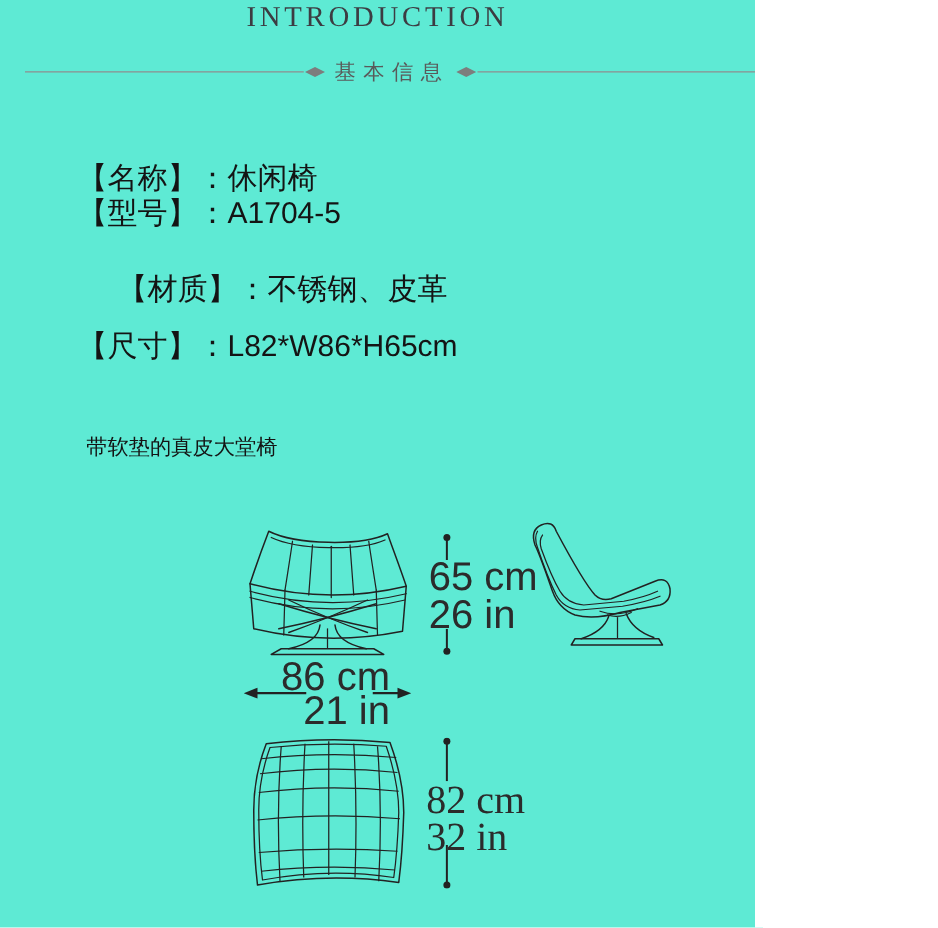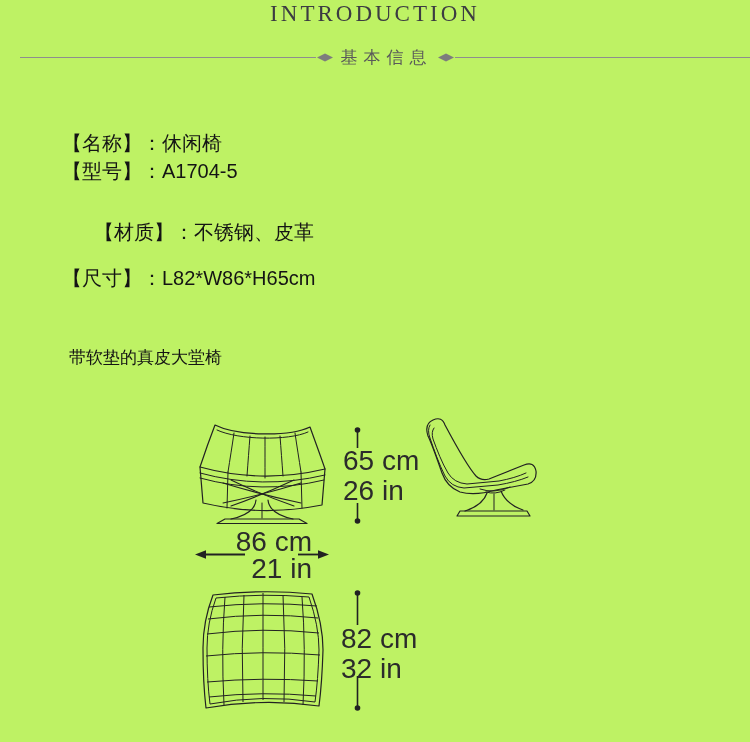--- a/index.html
+++ b/index.html
@@ -1,21 +1,21 @@
 <!DOCTYPE html>
 <html><head>
 <meta charset="utf-8">
 <style>
   * { margin: 0; padding: 0; box-sizing: border-box; }
   html, body { background: #ffffff; }
   .page {
     position: relative;
-    width: 750px;
+    width: 604px;
     height: 742px;
-    background: #bef264;
+    background: #5eead4;
     overflow: hidden;
     font-family: "Liberation Sans", "DejaVu Sans", sans-serif;
     color: #1a1a1a;
   }
   
   .title {
     position: absolute;
     top: 1px; left: 0; width: 100%;
     text-align: center;
     font-family: "Liberation Serif", "DejaVu Serif", serif;
@@ -37,21 +37,21 @@
     flex: 0 0 auto;
     font-size: 17px;
     letter-spacing: 6px;
     color: #5a5a5a;
   }
   
   .spec-row {
     position: absolute;
     left: 62px;
     white-space: nowrap;
-    font-size: 20px;
+    font-size: 24px;
     color: #141414;
     line-height: 24px;
     text-align: center;
   }
   .spec-row.r0 { top: 131px; }
   .spec-row.r1 { top: 159px; }
   .spec-row.r2 { top: 220px; margin-left: 32px; }
   .spec-row.r3 { top: 266px; }
   .desc {
     position: absolute;
@@ -59,27 +59,27 @@
     font-size: 17px;
     color: #141414;
   }
   
   .drawing { position: absolute; }
   #front-view { left: 195px; top: 421px; }
   #side-view  { left: 420px; top: 416px; }
   #top-view   { left: 196px; top: 588px; }
   .dim-col {
     position: absolute;
-    font-size: 28px;
+    font-size: 32px;
     color: #2b2b2b;
     white-space: nowrap;
   }
   .dim-height { left: 343px; top: 446px; line-height: 30px; }
   .dim-width  { left: 212px; top: 528px; width: 100px; text-align: right; line-height: 27px; }
-  .dim-depth  { left: 341px; top: 624px; line-height: 30px; }
+  .dim-depth  { left: 341px; top: 624px; line-height: 30px; font-family: Liberation Serif, serif; }
   .tick { position: absolute; }
   #tick-h-top { left: 350px; top: 427px; }
   #tick-h-bot { left: 350px; top: 503px; }
   #tick-d-top { left: 350px; top: 590px; }
   #tick-d-bot { left: 350px; top: 676px; }
   #arrow-w-left  { left: 195px; top: 548px; }
   #arrow-w-right { left: 298px; top: 548px; }
 </style>
 </head>
 <body>

